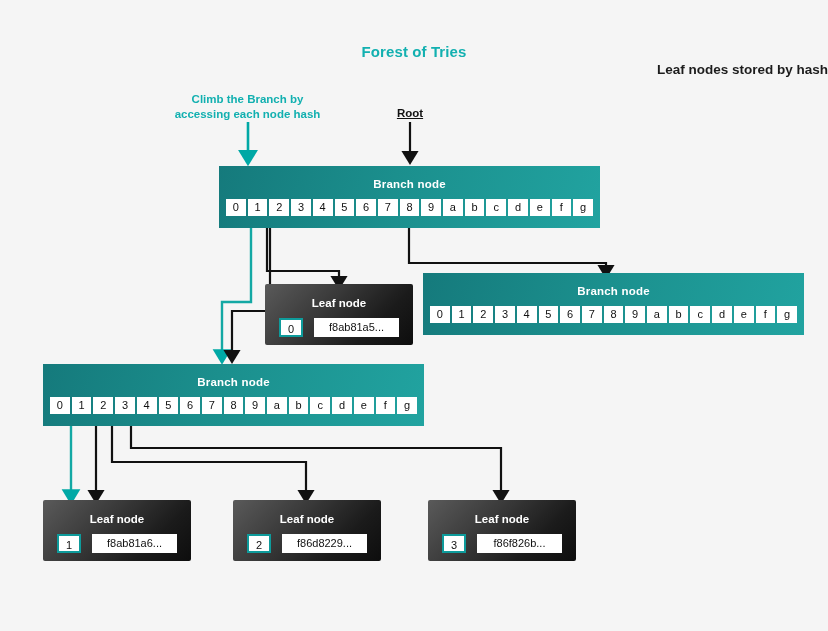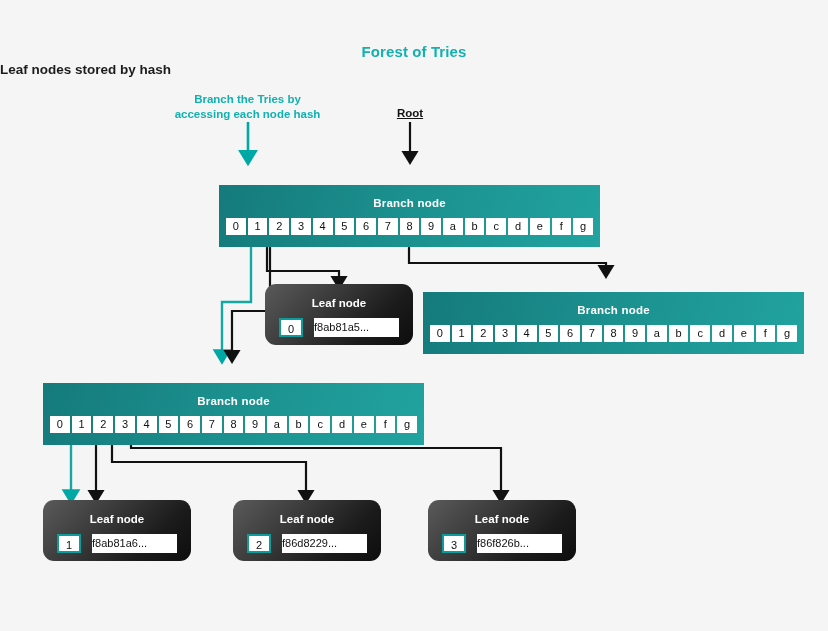--- a/index.html
+++ b/index.html
@@ -10,87 +10,86 @@
     overflow:hidden;
   }
   #canvas{position:relative;width:828px;height:493px;}
 
   
   .title{
     position:absolute;left:0;right:0;text-align:center;
     font-size:15px;font-weight:bold;color:#12b0b0;letter-spacing:.1px;
   }
   .subtitle{
-    position:absolute;left:0;right:0;text-align:left;
+    position:absolute;left:0;right:0;text-align:right;
     font-size:13.5px;font-weight:bold;color:#1c1c1c;
   }
 
   
   .anno{
     position:absolute;text-align:center;font-size:11.5px;
     font-weight:bold;line-height:15px;
   }
   .anno.teal{color:#12b0b0;}
   .anno.dark{color:#111;text-decoration:underline;}
 
   
   .branch{
     position:absolute;
     background:linear-gradient(105deg,#157a7c 0%,#1b8f8d 45%,#21a3a0 100%);
     color:#fff;
-    margin-top:19px;
   }
   .branch .bn-title{
     text-align:center;font-size:11.5px;font-weight:bold;
     padding-top:12px;letter-spacing:.2px;
   }
   .cells{
     display:flex;gap:2px;padding:0 7px;margin-top:9px;
   }
   .cell{
     flex:1 1 0;height:17px;line-height:17px;background:#fff;color:#111;
     font-size:11px;text-align:center;font-weight:normal;
   }
 
   
   .leaf{
-    position:absolute;border-radius:11px;
+    position:absolute;border-radius:2px;
     background:linear-gradient(135deg,#5a5a5a 0%,#3a3a3a 38%,#1b1b1b 72%,#0d0d0d 100%);
     color:#fff;
   }
   .leaf .ln-title{
     text-align:center;font-size:11.5px;font-weight:bold;padding-top:13px;
   }
   .leaf .ln-row{
     display:flex;align-items:center;margin-top:9px;padding:0 14px;
   }
   .leaf .ln-idx{
     width:24px;height:19px;line-height:19px;text-align:center;
     background:#fff;color:#111;font-size:11px;
     border:2px solid #0e9b9b;box-sizing:border-box;
   }
   .leaf .ln-hash{
     flex:1;margin-left:11px;height:19px;line-height:19px;
-    background:#fff;color:#111;font-size:11px;text-align:left;
+    background:#fff;color:#111;font-size:11px;text-align:center;
   }
 
   
   svg.wires{position:absolute;left:0;top:0;width:828px;height:631px;
     pointer-events:none;overflow:visible;}
 </style>
 </head>
 <body>
 
 <div id="canvas">
 
   <div class="title" style="top:43px;">Forest of Tries</div>
   <div class="subtitle" style="top:62px;">Leaf nodes stored by hash</div>
 
   <div class="anno teal" style="left:155px;top:92px;width:185px;">
-    <div>Branch the Tries by</div>
+    <div>Climb the Branch by</div>
     <div>accessing each node hash</div>
   </div>
   <div class="anno dark" style="left:375px;top:106px;width:70px;">Root</div>
 
   <svg class="wires">
     <defs>
       <marker id="arrTeal" markerWidth="9" markerHeight="9" refX="3.2" refY="4.5" orient="auto" markerUnits="strokeWidth">
         <path d="M0,0.6 L6.4,4.5 L0,8.4 z" fill="#00a8a5"></path>
       </marker>
       <marker id="arrBlack" markerWidth="9" markerHeight="9" refX="3.2" refY="4.5" orient="auto" markerUnits="strokeWidth">

